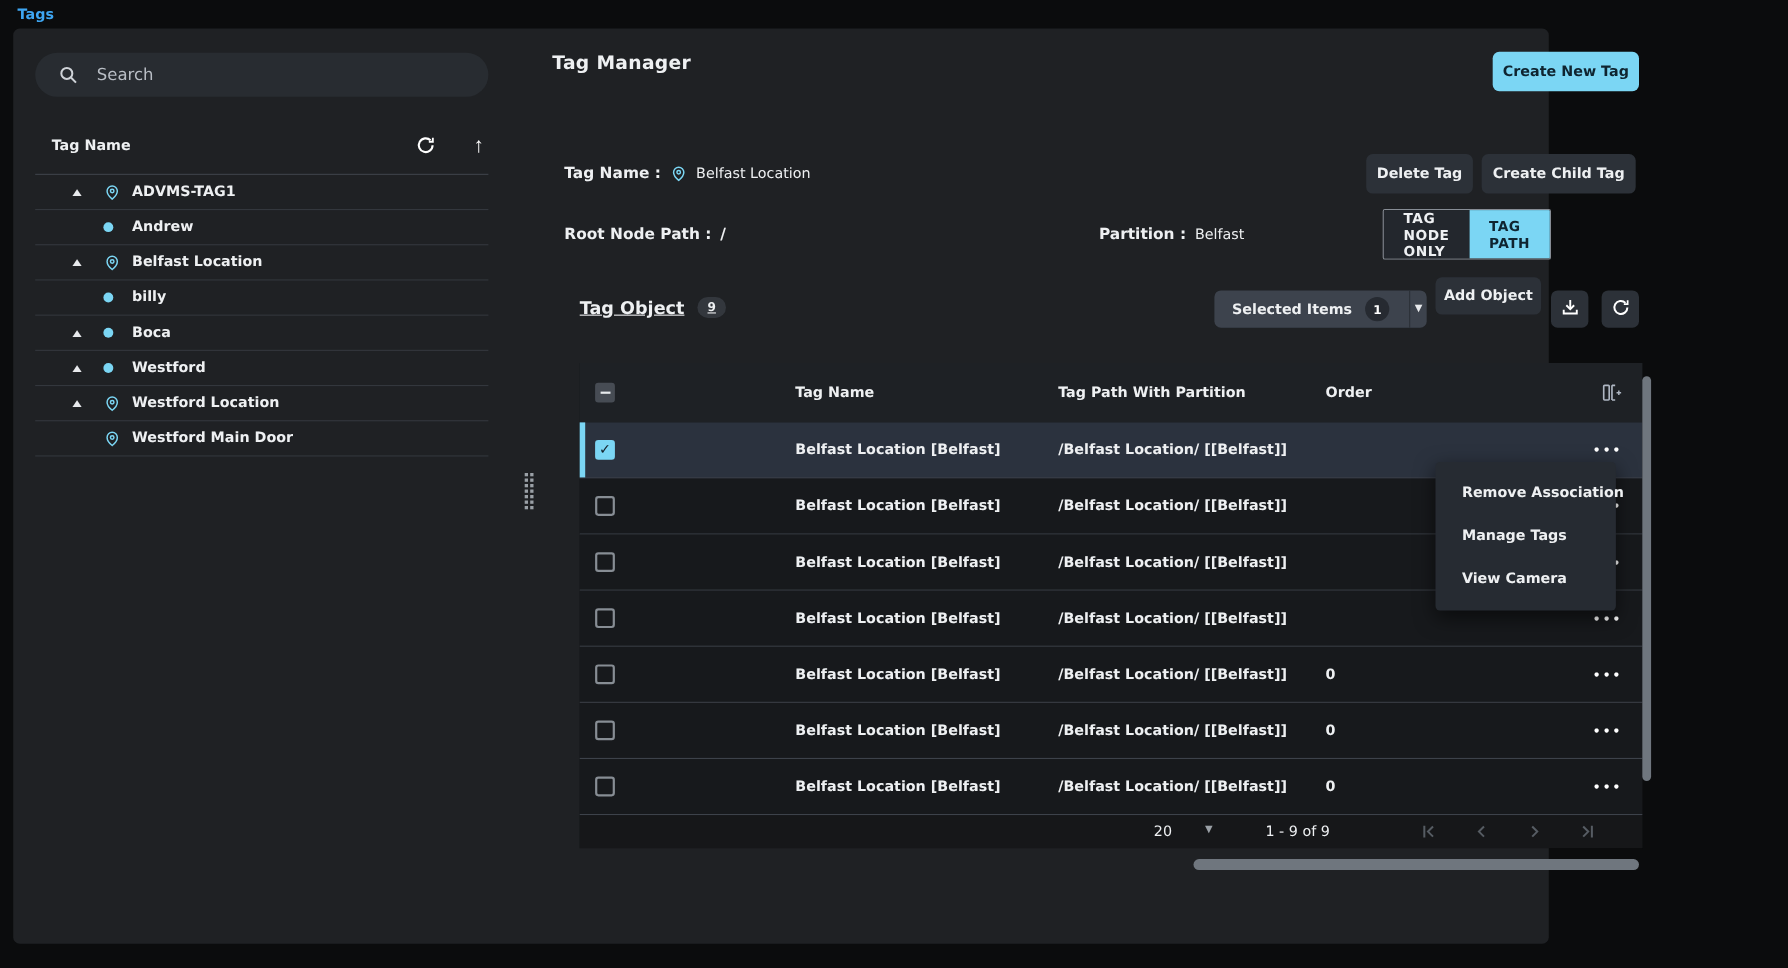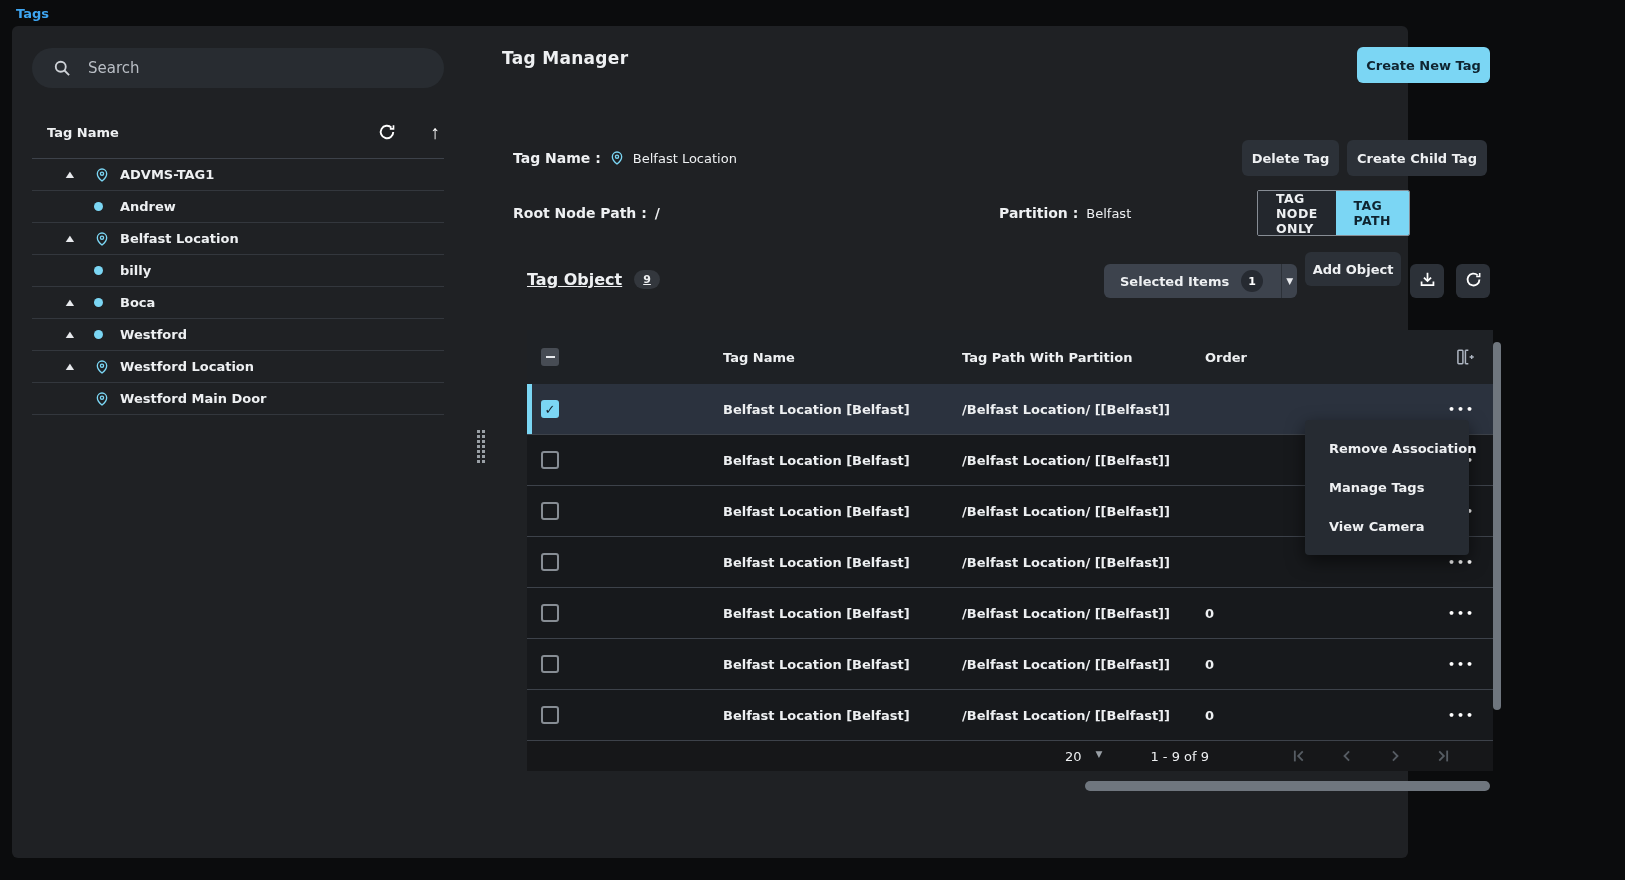--- a/index.html
+++ b/index.html
@@ -100,21 +100,21 @@
   .checkbox.checked{background:var(--accent); border-color:var(--accent);}
   .checkbox.checked::after{content:"✓"; color:#14222b; font-size:13px; font-weight:bold;}
   .checkbox.indeterminate{background:#474c54; border-color:#474c54;}
   .checkbox.indeterminate::after{content:""; width:9px; height:2px; background:#e8eaed; display:block;}
   .cell-actions{display:flex; justify-content:flex-end; padding-right:18px;}
   .ellipsis{font-size:11px; letter-spacing:2px; font-weight:bold; color:#fff; cursor:pointer;}
   .addcol{cursor:pointer; display:flex;}
 
   .pagination{height:30px; display:flex; align-items:center; justify-content:flex-end;
               padding-right:40px; font-size:13px; background:#161719;}
-  .page-size{display:flex; gap:14px; cursor:pointer;}
+  .page-size{display:flex; gap:30px; cursor:pointer;}
   .page-size .caret{font-size:9px; color:#9aa0a6;}
   .range{margin-left:48px; margin-right:52px;}
   .nav-btn{background:none; border:none; cursor:default; margin-left:28px; display:flex;}
 
   .hscroll{position:absolute; left:625px; top:755px; width:405px; height:10px;
            background:#6f767e; border-radius:5px; cursor:pointer;}
   .vscroll{position:absolute; left:1033px; top:316px; width:8px; height:368px;
            background:#6f767e; border-radius:4px; cursor:pointer;}
 
   

